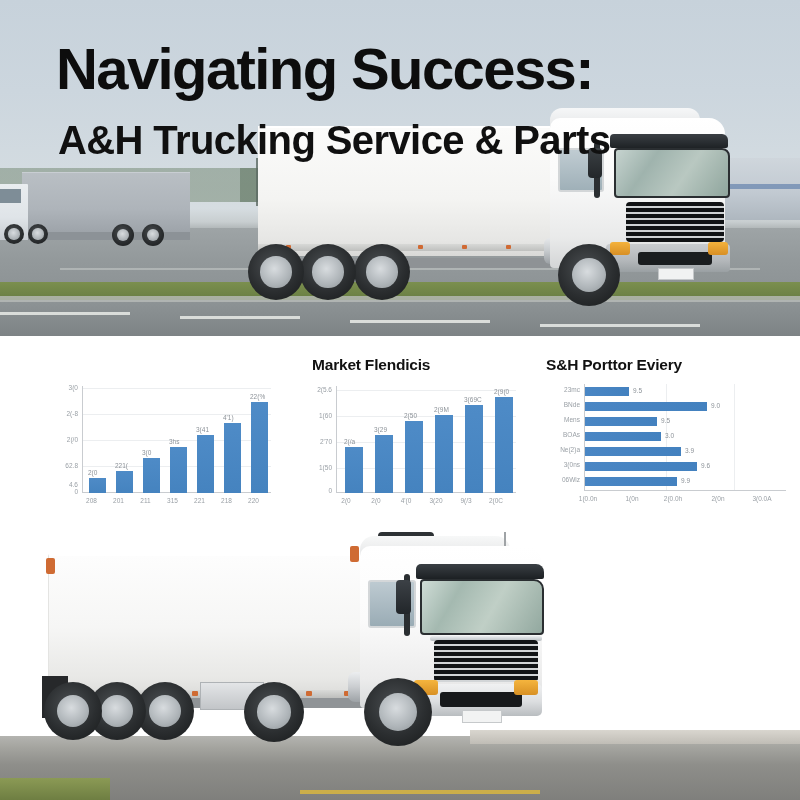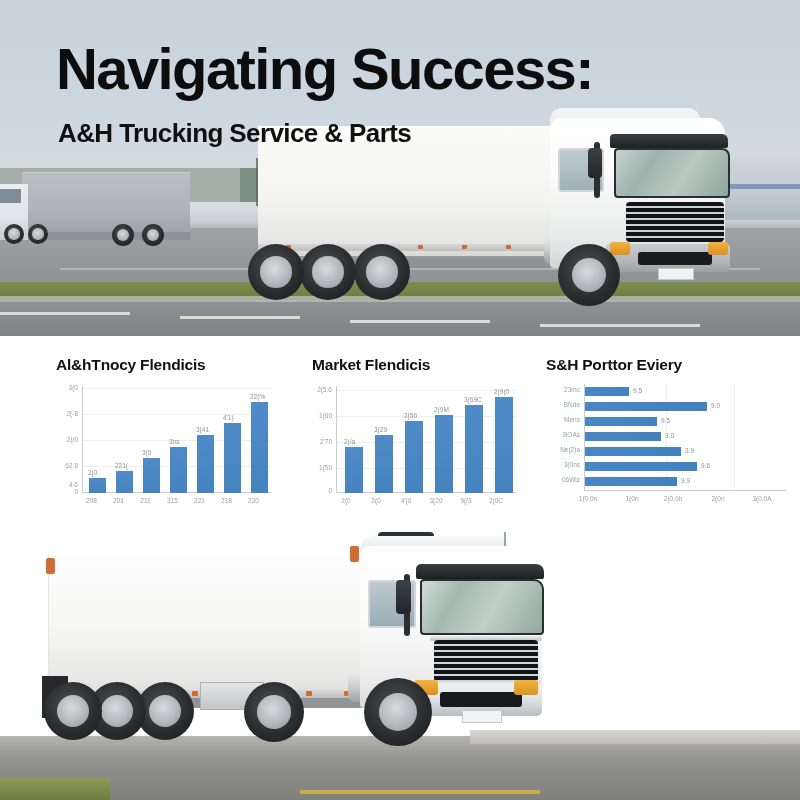--- a/index.html
+++ b/index.html
@@ -467,27 +467,26 @@
         </div>
       <div class="wheel" style="left:42px; top:126px; width:56px; height:56px;">
           <div class="rim"></div>
         </div>
       <div class="wheel" style="left:-10px; top:126px; width:56px; height:56px;">
           <div class="rim"></div>
         </div>
     </div>
 
     <div style="position:absolute; left:56px; top:40px; font-size:58px; font-weight:bold; color:#0d0d0d; letter-spacing:-1.6px; line-height:1;">Navigating Success:</div>
-    <div style="position:absolute; left:58px; top:120px; font-size:26px; font-weight:bold; color:#101010; letter-spacing:-0.6px; line-height:1;">A&amp;H Trucking Service &amp; Parts</div>
+    <div style="position:absolute; left:58px; top:120px; font-size:40px; font-weight:bold; color:#101010; letter-spacing:-0.6px; line-height:1;">A&amp;H Trucking Service &amp; Parts</div>
   </div>
 
   <div class="charts">
 
     <div class="panel" style="left:42px; width:246px;">
-      <div class="panel-title">Al&amp;hTnocy Flendicis</div>
       <div class="plot" style="width:215px; height:124px;">
         <div class="gridline" style="left:26px; top:6px; width:189px;"></div>
         <div class="gridline" style="left:26px; top:32px; width:189px;"></div>
         <div class="gridline" style="left:26px; top:58px; width:189px;"></div>
         <div class="gridline" style="left:26px; top:84px; width:189px;"></div>
         <div class="axis-line" style="left:26px; top:4px; width:1px; height:106px;"></div>
         <div class="axis-line" style="left:26px; top:110px; width:189px; height:1px;"></div>
 
         <div class="tick-lbl" style="left:0; top:2px; width:22px;">3(0</div>
         <div class="tick-lbl" style="left:0; top:28px; width:22px;">2(-8</div>

